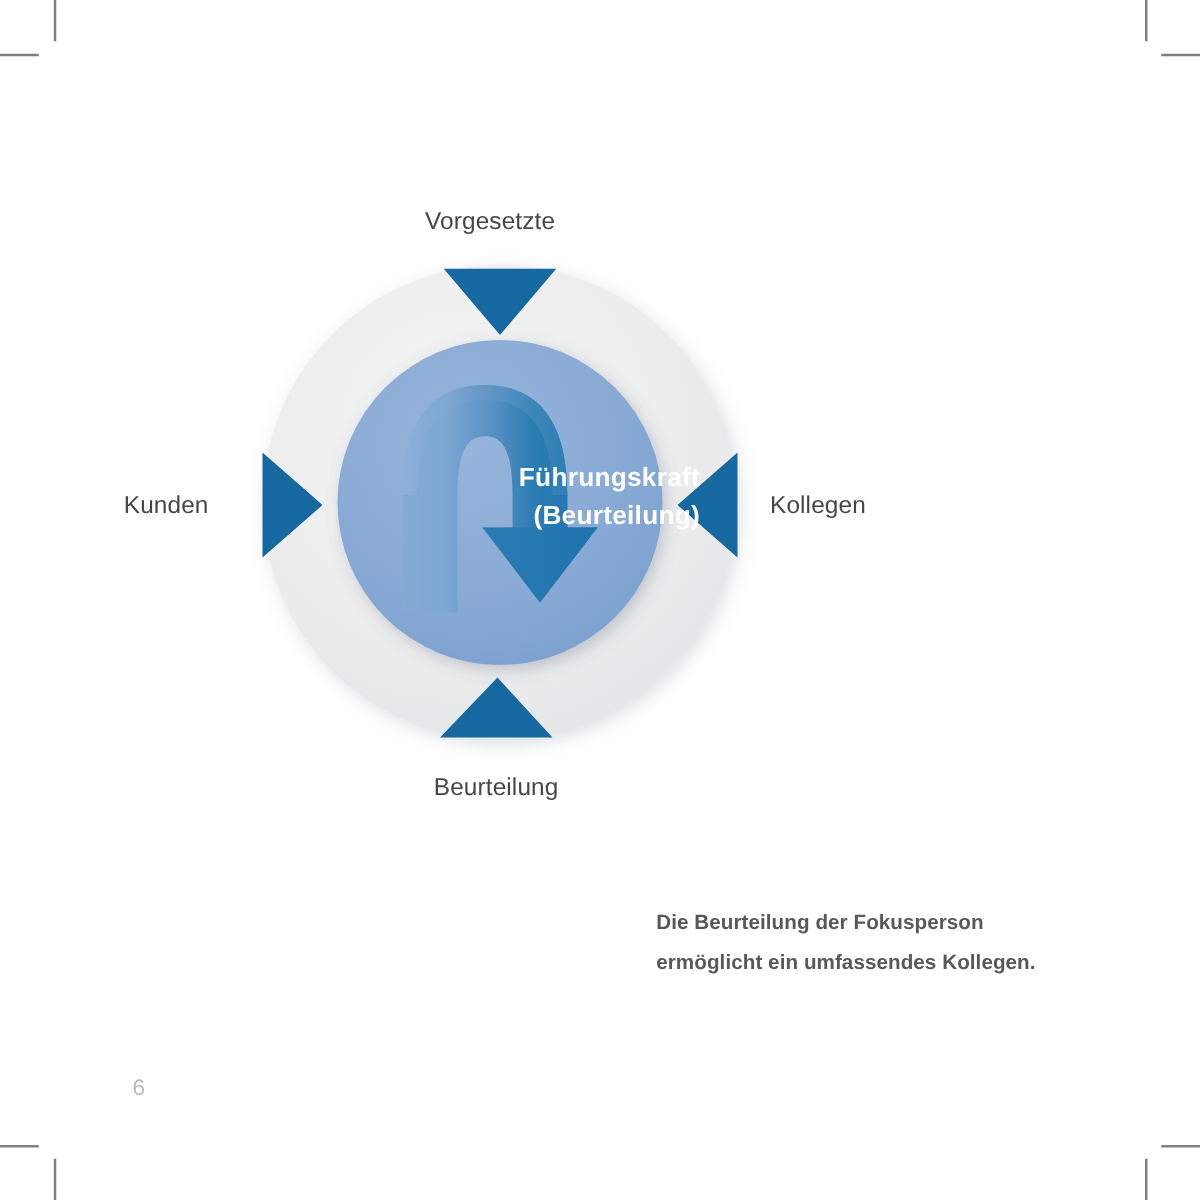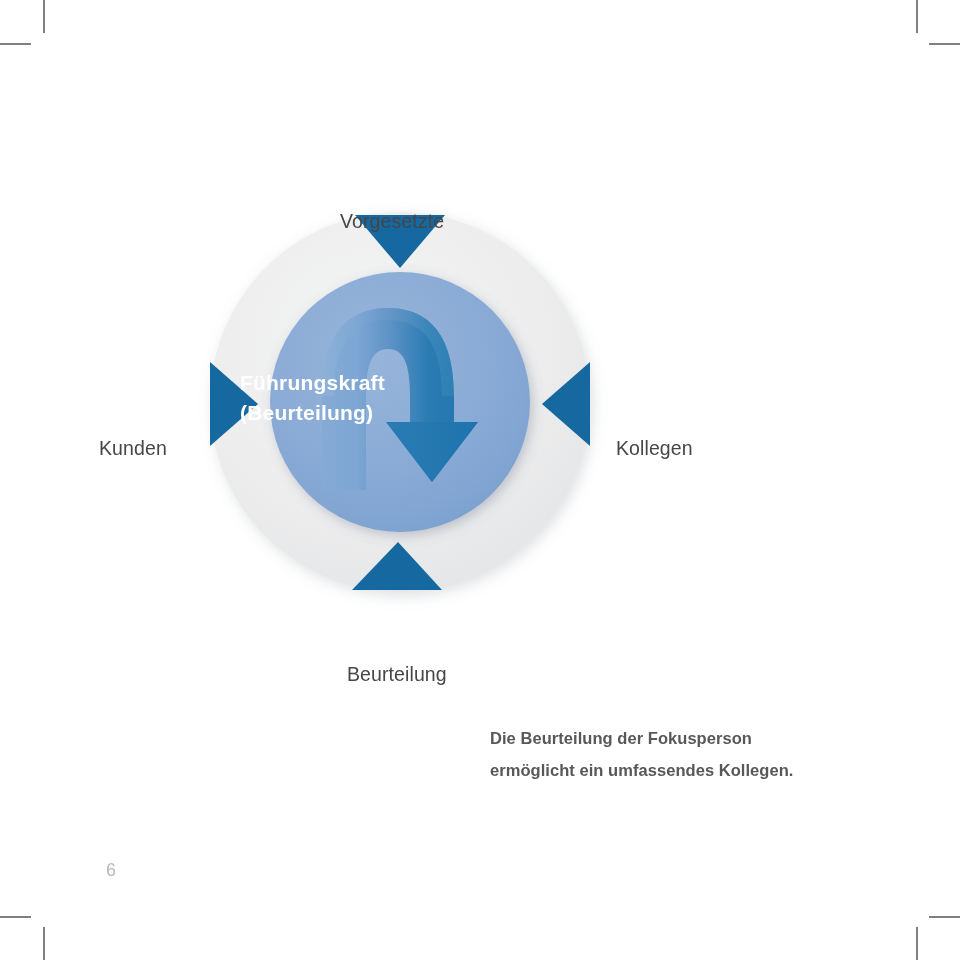--- a/index.html
+++ b/index.html
@@ -40,34 +40,33 @@
   }
 
   
   .diagram-label {
     position: absolute;
     color: #464646;
     font-size: 19.5px;
     font-weight: 400;
     letter-spacing: 0.1px;
     white-space: nowrap;
-    margin-top: 44px;
   }
   #label-top     { left: 340px; top: 166px; }
   #label-left    { left: 99px; top: 393px; }
   #label-right   { left: 616px; top: 393px; }
   #label-bottom  { left: 347px; top: 619px; }
 
   
   #center-text {
     position: absolute;
     left: 240px;
     top: 368px;
     width: 320px;
-    text-align: left;
+    text-align: right;
     color: #ffffff;
     font-size: 21px;
     font-weight: 700;
     line-height: 30px;
     letter-spacing: 0.2px;
     pointer-events: none;
   }
   #center-text .line { display: block; }
 
   
@@ -75,21 +74,21 @@
     position: absolute;
     left: 490px;
     top: 722px;
     width: 420px;
     color: #58585a;
     font-size: 16.5px;
     font-weight: 700;
     line-height: 32px;
     letter-spacing: 0.05px;
   }
-  #caption .cline { display: block; }
+  #caption .cline { display: block; margin-left: 35px; }
 
   
   #page-number {
     position: absolute;
     left: 106px;
     top: 860px;
     color: #b9b9bb;
     font-size: 18px;
     font-weight: 400;
   }

